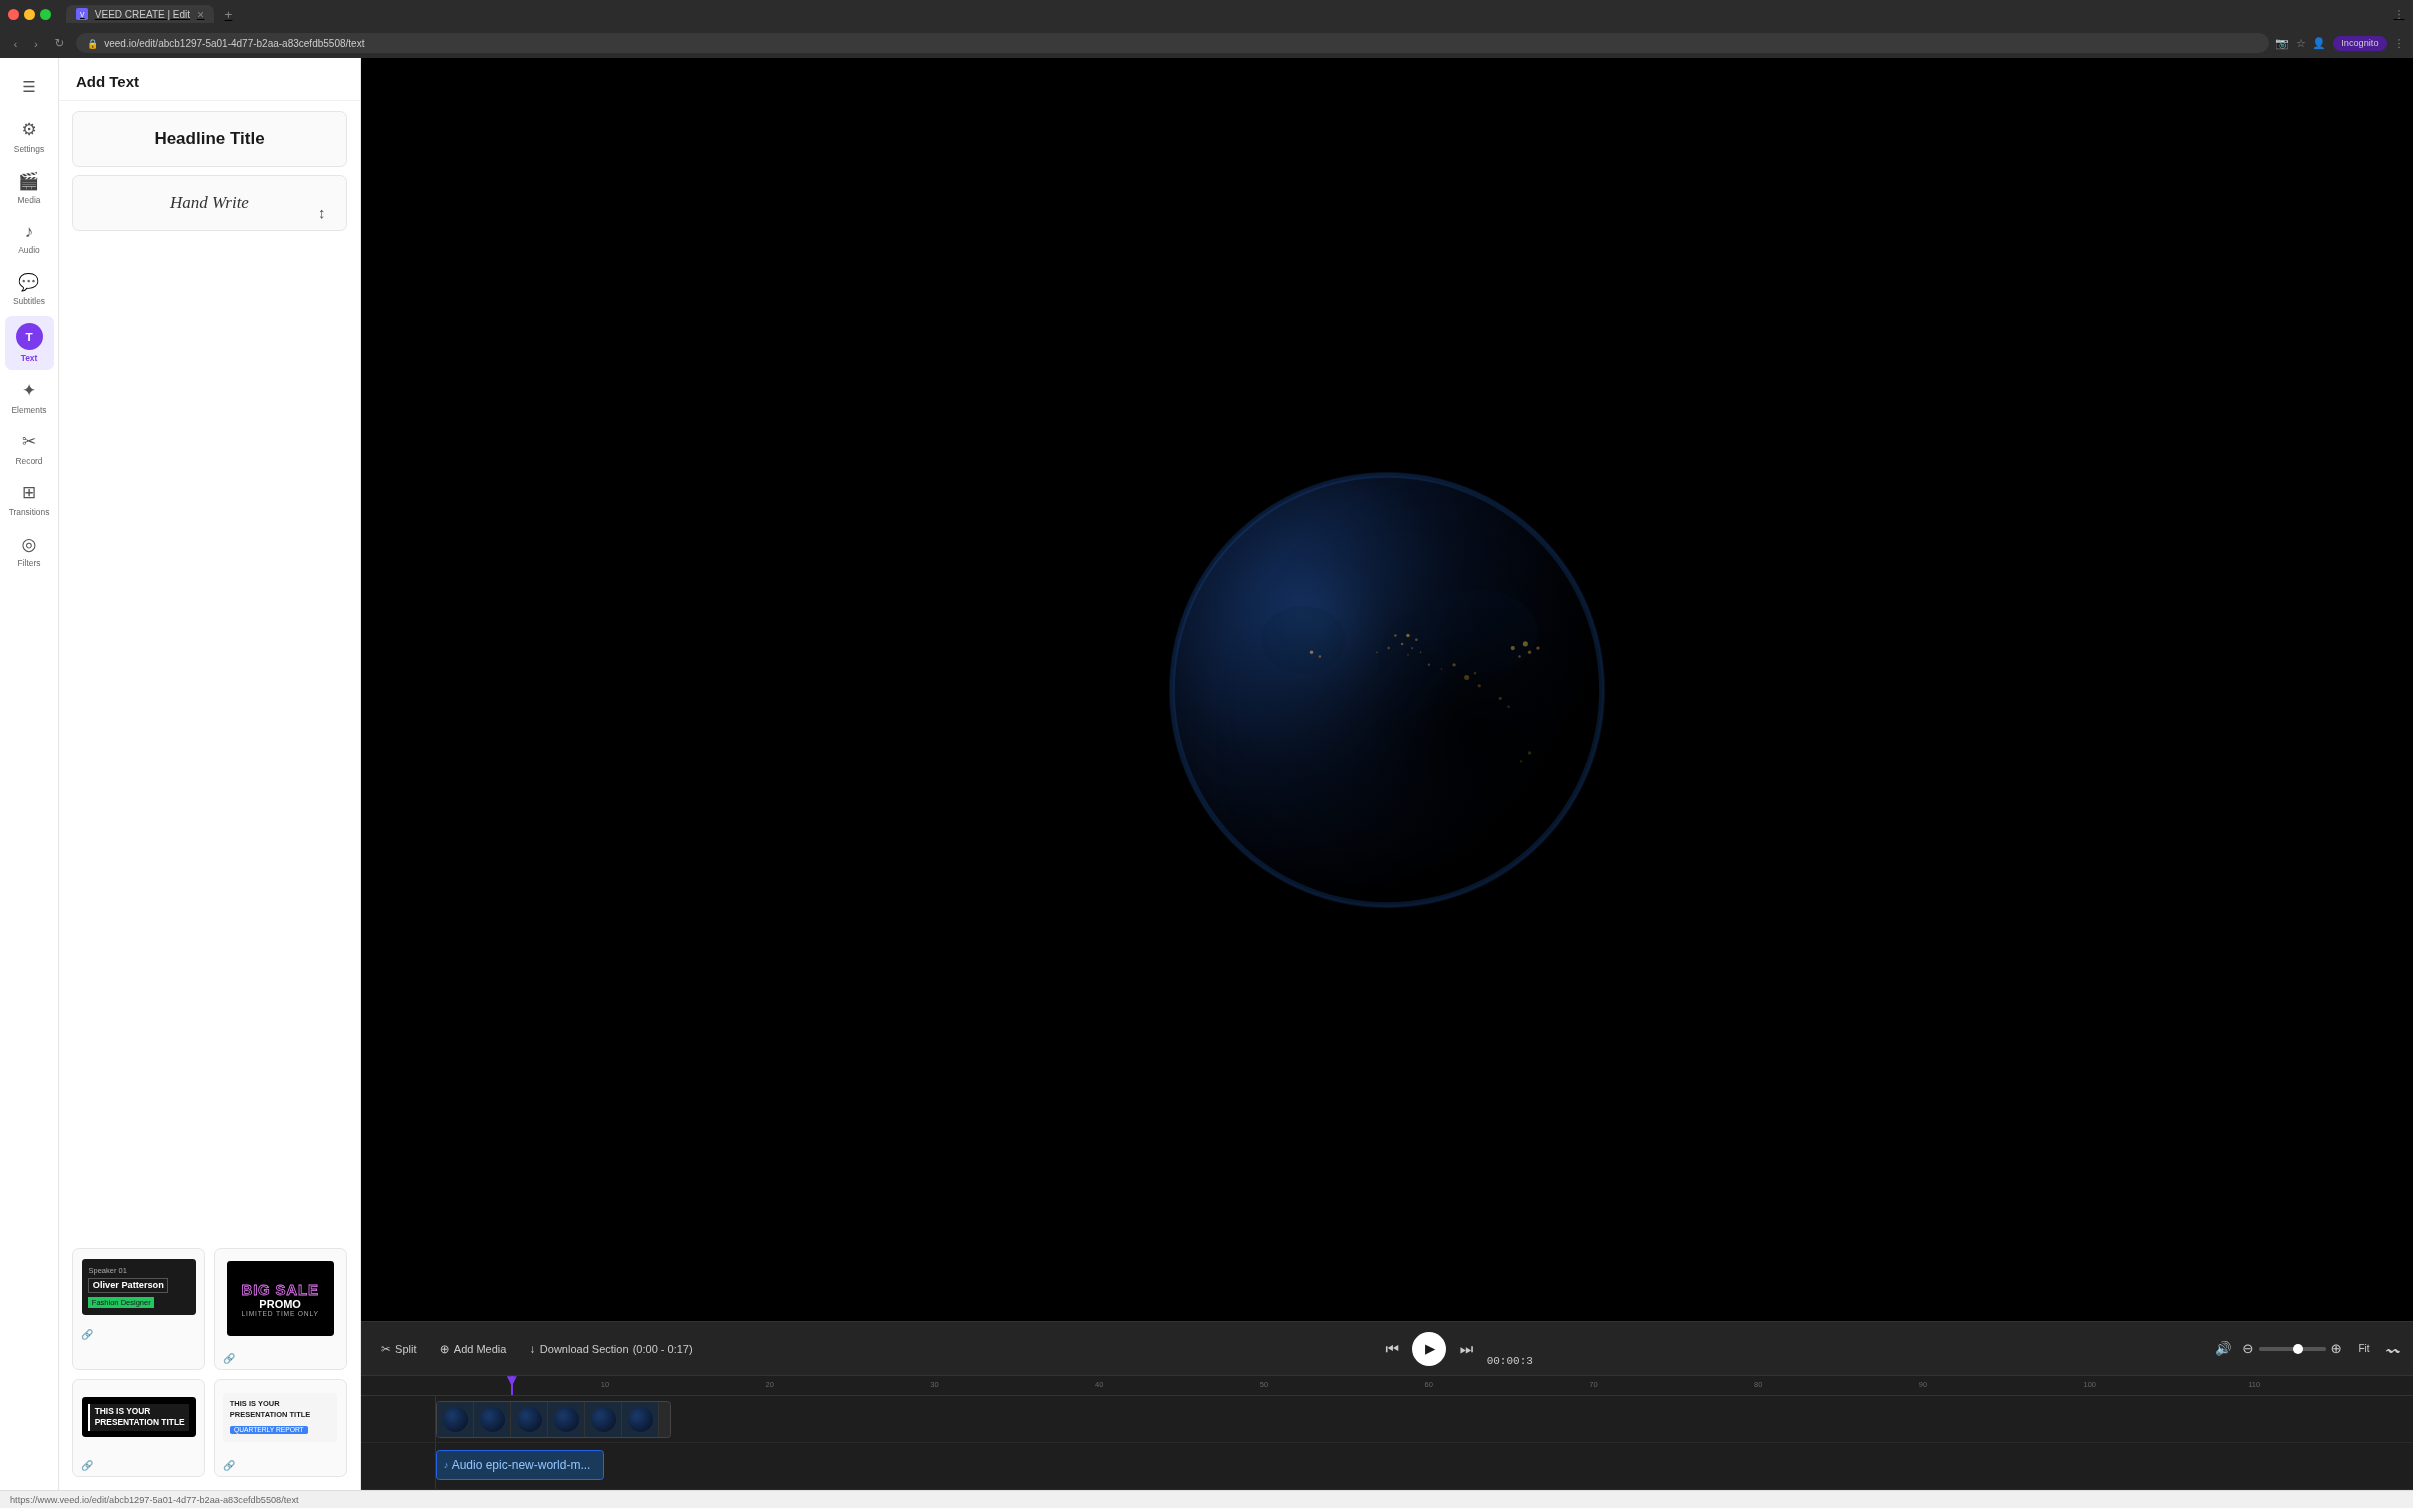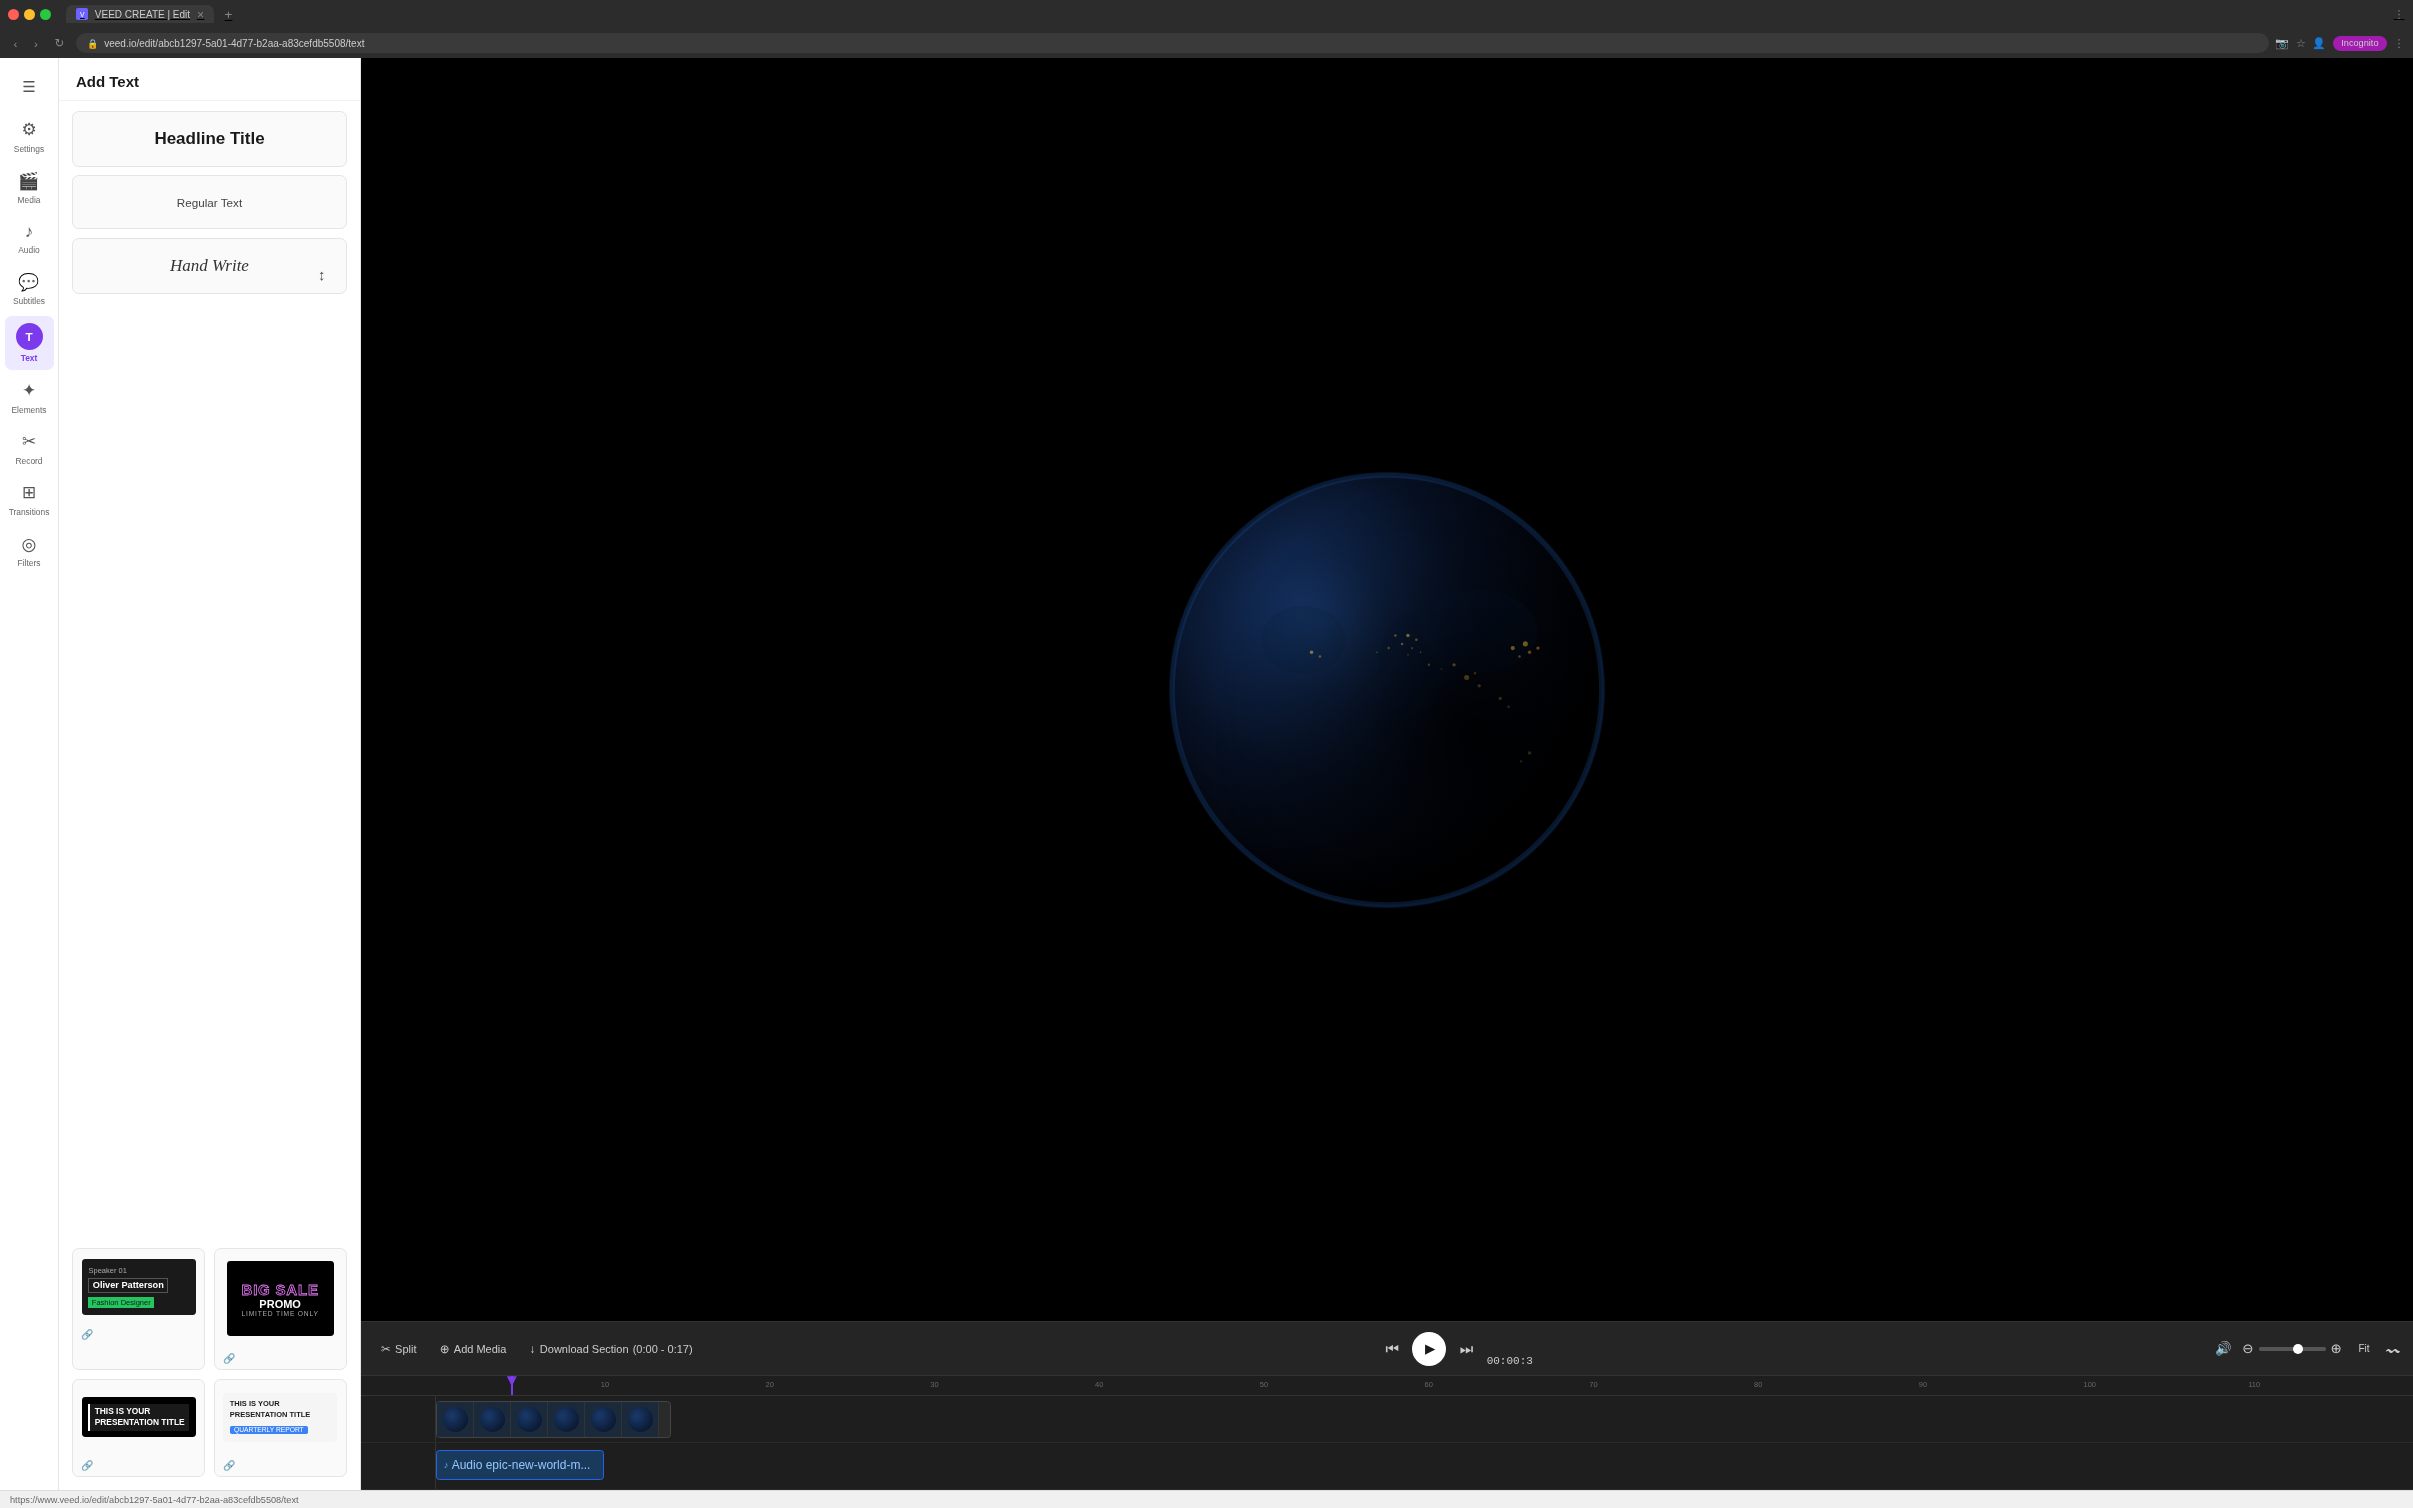--- a/index.html
+++ b/index.html
@@ -19,21 +19,21 @@
     .new-tab { background: none; border: none; color: #888; font-size: 13.4px; cursor: pointer; margin-left: 3.4px; }
 
     
     .address-bar-row { background: #2c2c2c; padding: 5px 8.4px; display: flex; align-items: center; gap: 6.7px; }
     .nav-btn { background: none; border: none; color: #888; font-size: 11.7px; cursor: pointer; padding: 1.7px 5px; }
     .address-bar { flex: 1; background: #3a3a3a; border-radius: 17px; padding: 4.2px 11.7px; display: flex; align-items: center; gap: 5px; }
     .address-lock { font-size: 9.2px; color: #888; }
     .address-url { font-size: 10px; color: #ccc; }
     .browser-actions { display: flex; gap: 6.7px; align-items: center; }
     .browser-action-btn { background: none; border: none; color: #888; font-size: 11px; cursor: pointer; }
-    .incognito-btn { background: #a21caf; border: none; border-radius: 10px; color: #ccc; font-size: 9.2px; padding: 2.5px 8.4px; cursor: pointer; display: flex; align-items: center; gap: 3.4px; }
+    .incognito-btn { background: #4c1d95; border: none; border-radius: 10px; color: #ccc; font-size: 9.2px; padding: 2.5px 8.4px; cursor: pointer; display: flex; align-items: center; gap: 3.4px; }
 
     
     .app-container { display: flex; flex: 1; overflow: hidden; background: #f5f5f5; }
 
     
     .icon-sidebar { width: 59px; background: #fff; border-right: 0.8px solid #e5e5e5; display: flex; flex-direction: column; align-items: center; padding: 13.4px 0; gap: 3.4px; overflow-y: auto; }
     .icon-sidebar-item { display: flex; flex-direction: column; align-items: center; gap: 3.4px; padding: 6.7px 5px; cursor: pointer; border-radius: 6.7px; width: 49px; }
     .icon-sidebar-item.active { background: #ede9fe; }
     .icon-sidebar-item .icon { font-size: 17px; color: #555; }
     .icon-sidebar-item .label { font-size: 8.4px; color: #666; text-align: center; }
@@ -222,23 +222,20 @@
       <span class="icon">◎</span>
       <span class="label">Filters</span>
     </div>
   </div>
 
   <div class="panel">
     <div class="panel-header">Add Text</div>
     <div class="text-cards">
       <div class="text-card headline">
         <span>Headline Title</span>
-      </div>
-      <div class="text-card regular">
-        <span>Regular Text</span>
       </div>
       <div class="text-card handwrite" style="position:relative;">
         <span>Hand Write</span>
         <span style="position:absolute; bottom:8.4px; right:20px; font-size:15px; color:#555; font-style:normal;">↕</span>
       </div>
     </div>
 
     <div class="template-grid">
 
       <div class="template-card">

